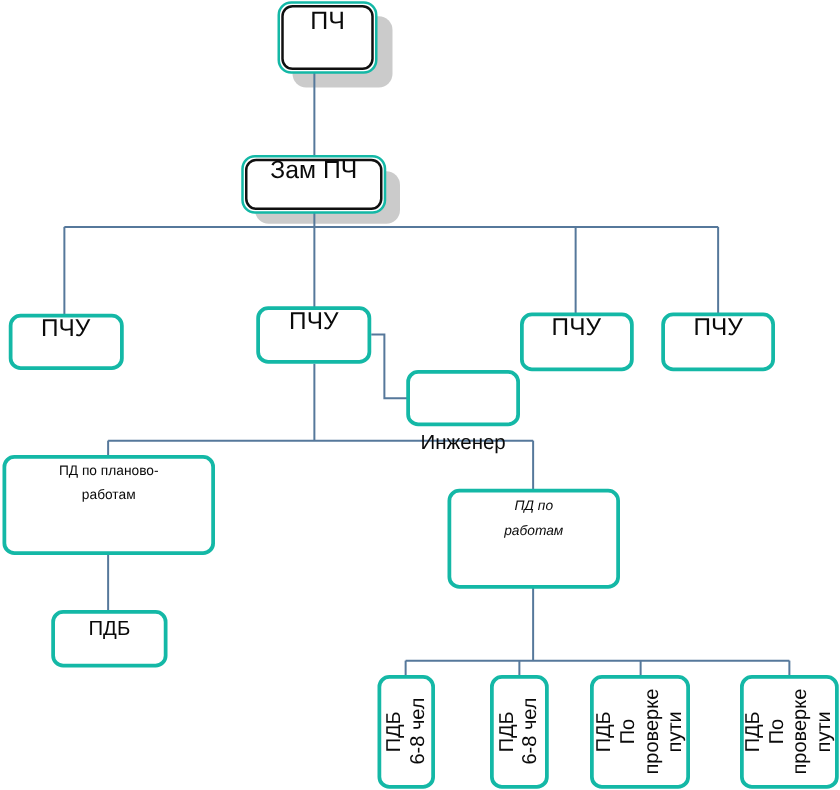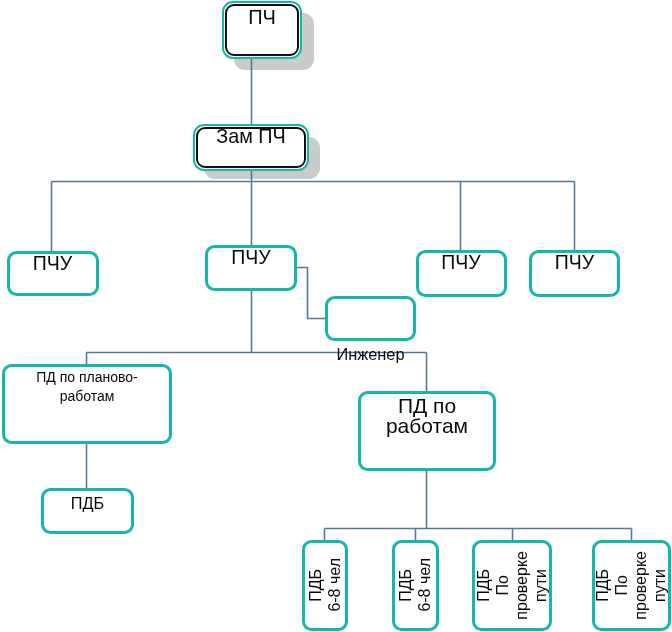--- a/index.html
+++ b/index.html
@@ -93,34 +93,34 @@
     </div>
   </div>
 
   <div class="node" style="left:325px;top:296px;width:91px;height:45px;">
     <div class="txt" style="top:2px;font-size:16.4px;line-height:19px;margin-top:44px;">
       <span class="ln">Инженер</span>
     </div>
   </div>
 
   <div class="node" style="left:2px;top:364px;width:170px;height:80px;">
-    <div class="txt" style="top:1px;font-size:14px;line-height:19px;">
+    <div class="txt" style="top:1px;font-size:11px;line-height:19px;">
       <span class="ln">ПД по планово-</span>
       <span class="ln">работам</span>
     </div>
   </div>
 
   <div class="node" style="left:41px;top:488px;width:93px;height:46px;">
     <div class="txt" style="top:3px;font-size:16.3px;line-height:19.7px;">
       <span class="ln">ПДБ</span>
     </div>
   </div>
 
   <div class="node" style="left:358px;top:391px;width:138px;height:80px;">
-    <div class="txt" style="top:2px;font-size:21px;line-height:19.6px;">
+    <div class="txt" style="top:2px;font-size:11px;line-height:19.6px;font-style:italic;">
       <span class="ln">ПД по</span>
       <span class="ln">работам</span>
     </div>
   </div>
 
   <div class="node" style="left:302px;top:539.5px;width:45.5px;height:91px;">
     <div class="vtext" style="font-size:16px;">
       <span class="ln">ПДБ</span>
       <span class="ln">6-8 чел</span>
     </div>

